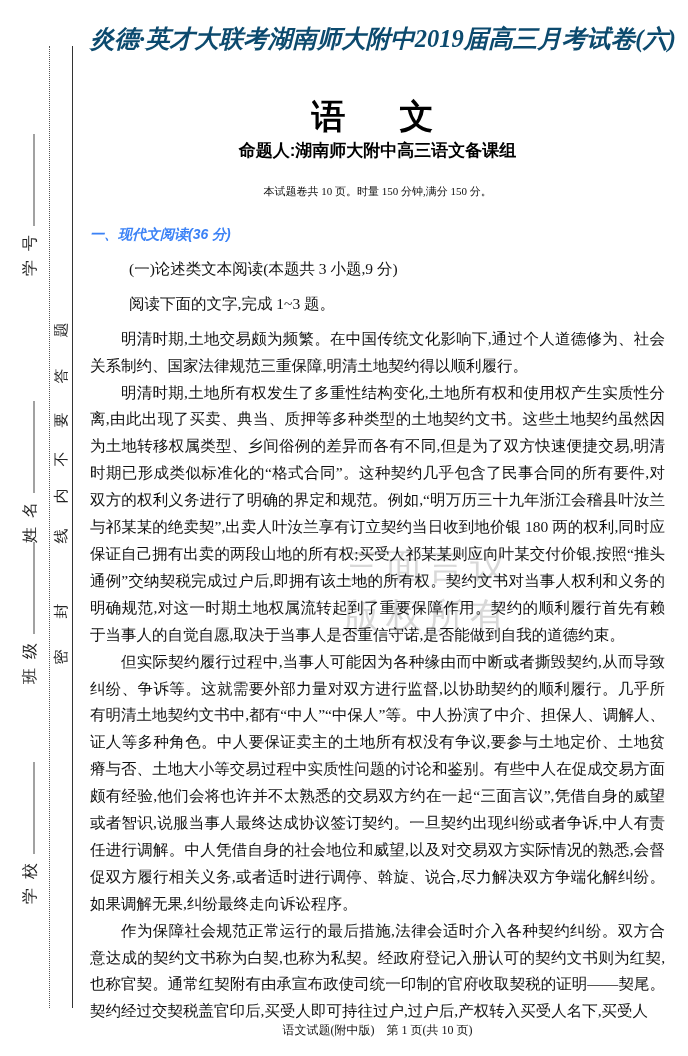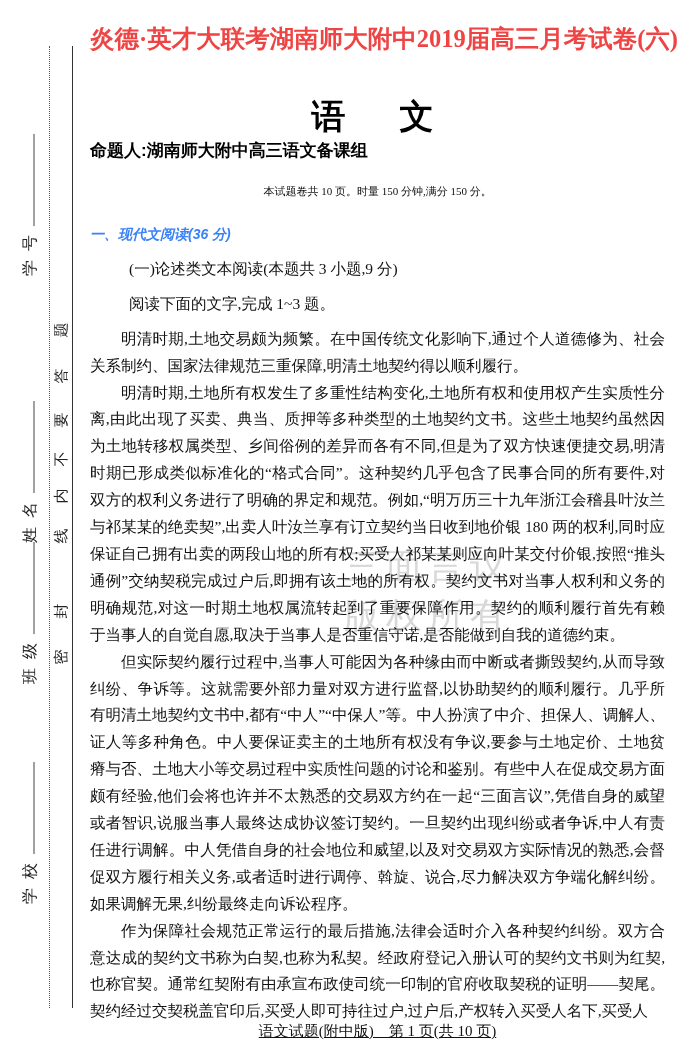--- a/index.html
+++ b/index.html
@@ -20,36 +20,36 @@
 
   
   .watermark{position:absolute;left:308px;top:542px;width:240px;z-index:0;text-align:center;
     color:#9a9a9a;opacity:0.38;font-size:36px;line-height:49px;letter-spacing:6px;
     font-family:"Liberation Sans","DejaVu Sans",sans-serif;pointer-events:none;}
 
   
   .content{position:absolute;left:90px;top:0;width:575px;height:1056px;z-index:1;}
 
   .doc-title{position:absolute;top:22px;left:0;width:100%;text-align:center;
-    font-size:24.5px;font-weight:bold;white-space:nowrap;color:#ef4444;}
+    font-size:24.5px;font-weight:bold;white-space:nowrap;color:#0c4a6e;font-style:italic;}
   .subject-title{position:absolute;top:74px;left:0;width:100%;text-align:center;
     font-size:34px;font-weight:bold;letter-spacing:10px;color:#000;
     font-family:"Liberation Sans","DejaVu Sans",sans-serif;margin-top:20px;}
-  .setter-line{position:absolute;top:139px;left:0;width:100%;
+  .setter-line{position:absolute;top:139px;left:0;width:100%;text-align:center;
     font-size:17px;font-weight:bold;color:#000;
     font-family:"Liberation Sans","DejaVu Sans",sans-serif;}
   .info-line{position:absolute;top:184px;left:0;width:100%;text-align:center;font-size:11px;color:#111;}
 
   .body-block{position:absolute;top:221px;left:0;width:575px;font-size:15.5px;line-height:26.9px;color:#111;}
   .section-heading{margin:0;font-size:14px;font-weight:bold;color:#3b82f6;
     font-family:"Liberation Sans","DejaVu Sans",sans-serif;font-style:italic;}
   .sub-heading,.instruction{margin:8px;text-indent:2em;}
   .para{margin:0;text-indent:2em;text-align:justify;}
 
-  .page-footer{position:absolute;top:1022px;left:0;width:100%;text-align:center;font-size:15px;color:#111;text-decoration:underline;}
+  .page-footer{position:absolute;top:1022px;left:0;width:100%;text-align:center;font-size:12px;color:#111;}
 </style>
 </head>
 <body>
 
 <div class="page">
 
   <div class="watermark">
     <div>三面言议</div>
     <div>版权所有</div>
   </div>

